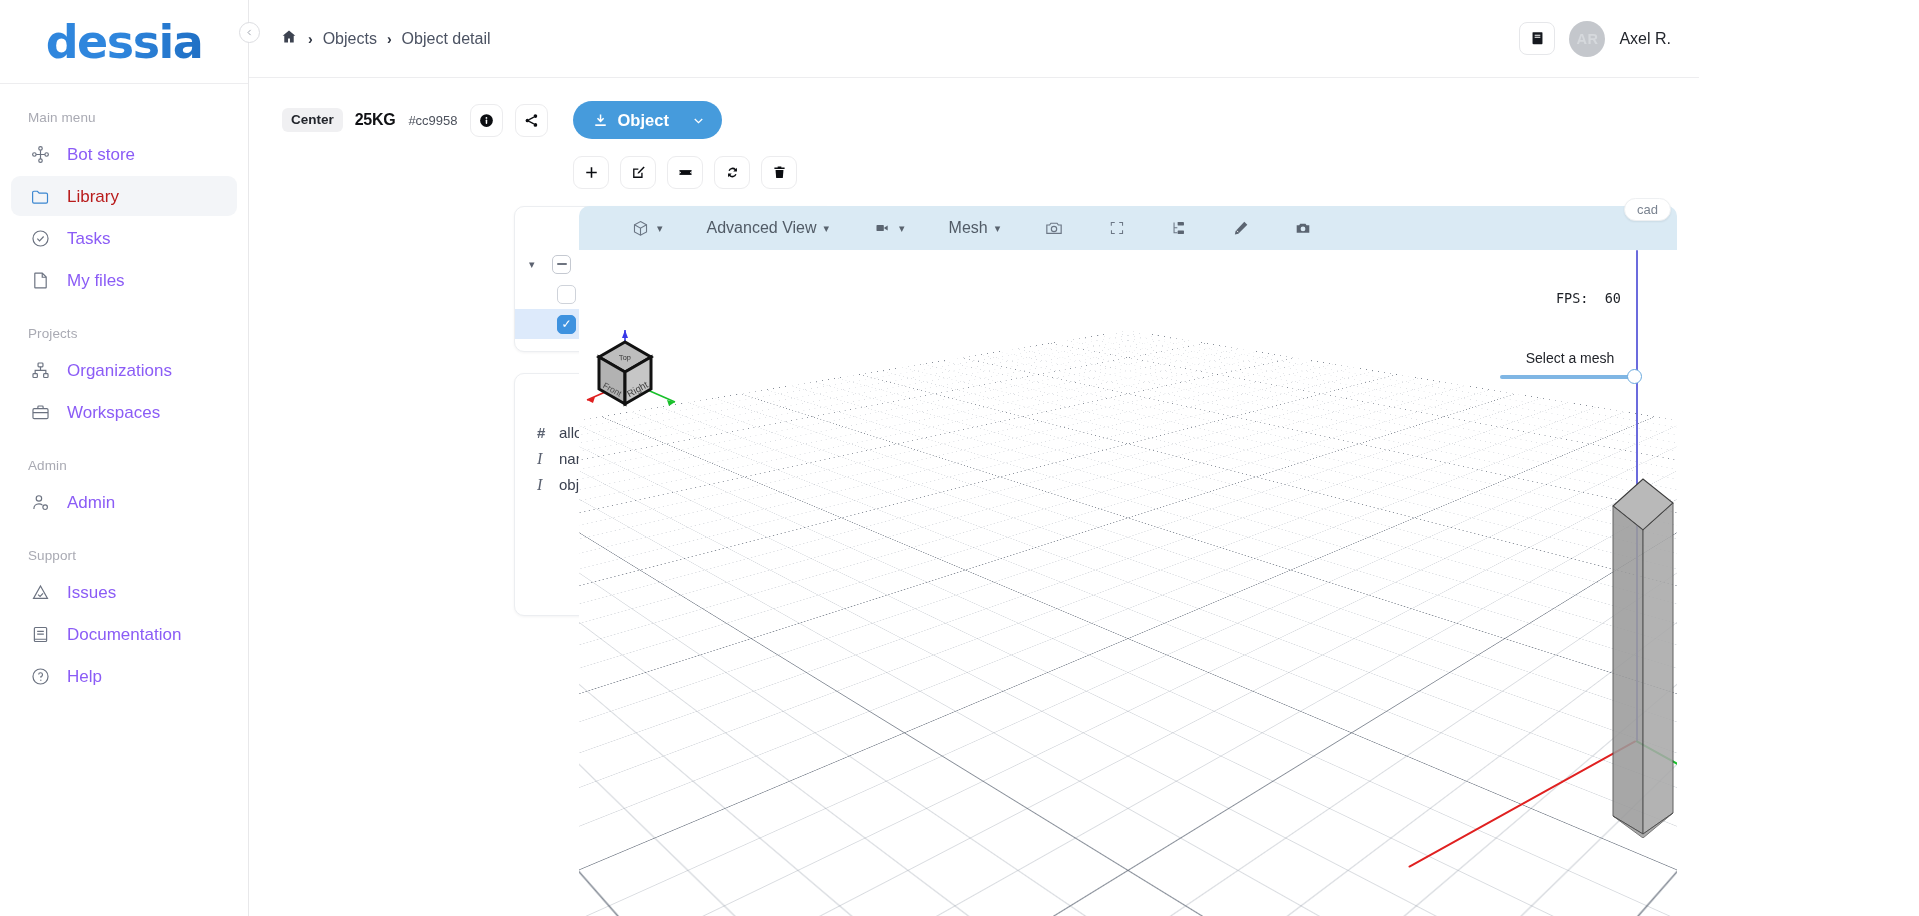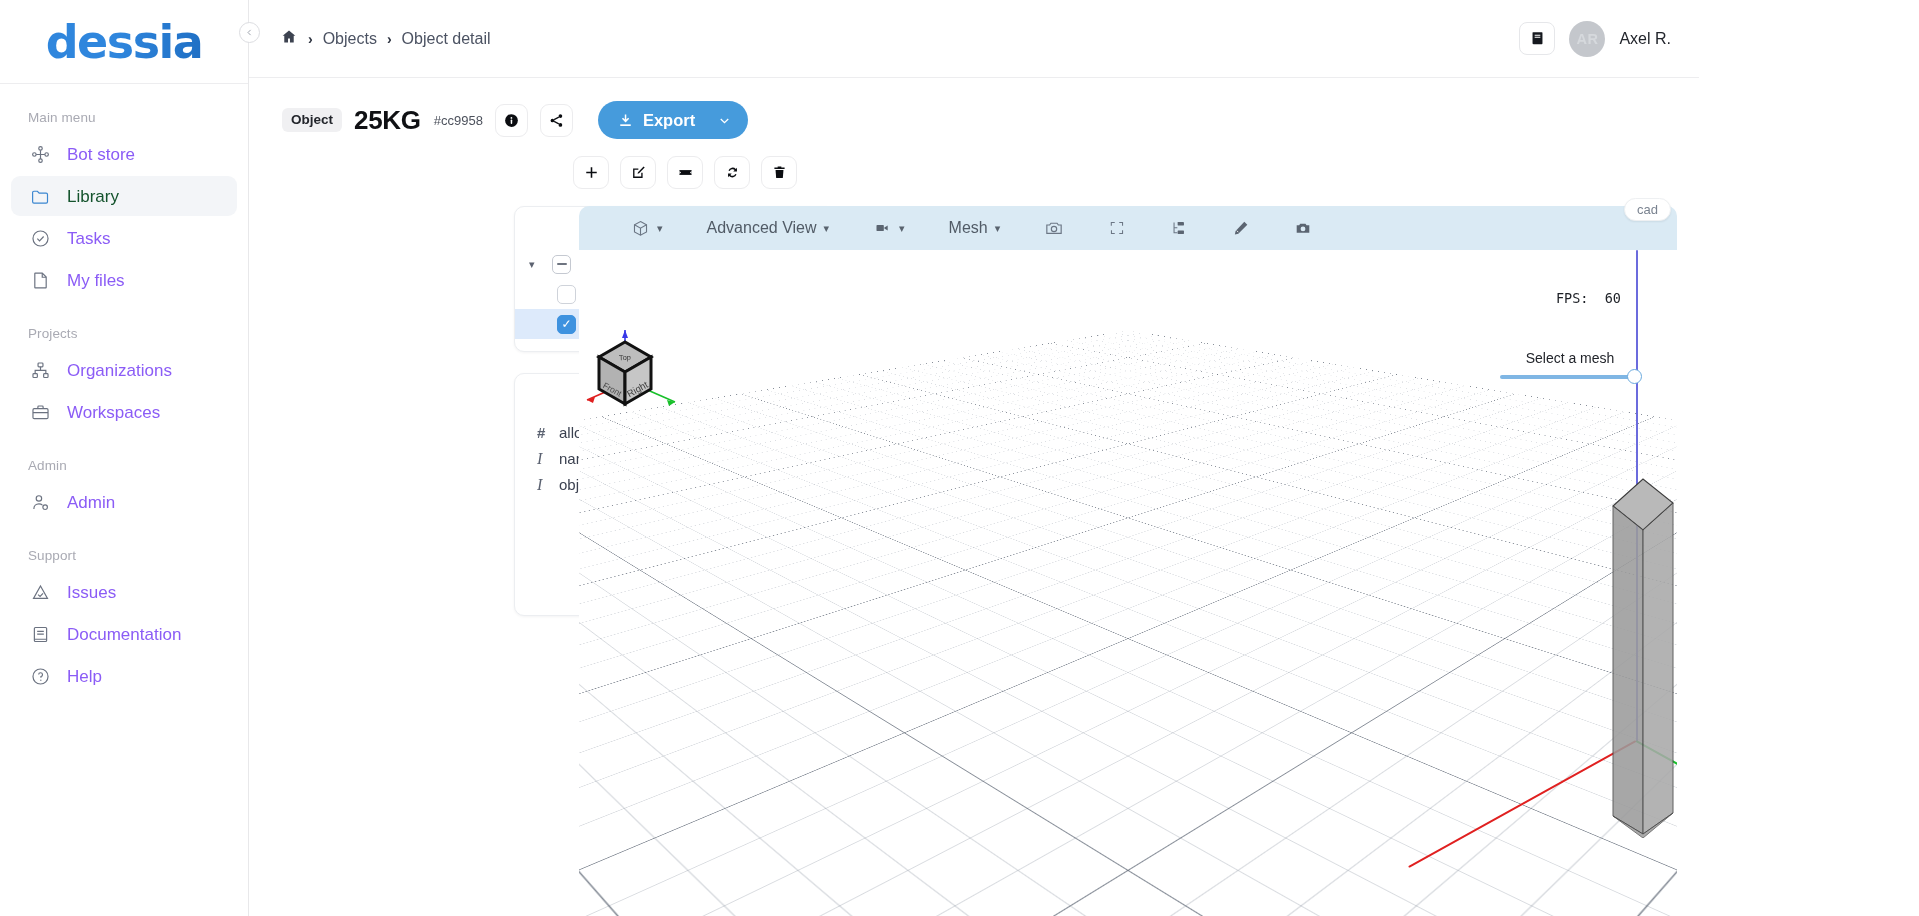--- a/index.html
+++ b/index.html
@@ -48,21 +48,21 @@
     display: flex; align-items: center;
     gap: 16px;
     height: 40px;
     margin: 2px 11px 2px 11px;
     padding-left: 18px;
     border-radius: 9px;
     cursor: pointer;
     color: #8b5cf6;
     font-size: 17px;
   }
-  .nav-item.active { background: #f3f5f8; color: #14532d; align-items: center; }
+  .nav-item.active { background: #f3f5f8; color: #b91c1c; align-items: center; }
   .nav-item.active .nav-ico svg { stroke: #3b86d0; }
   .nav-ico { width: 22px; height: 22px; display: flex; align-items: center; justify-content: center; flex: 0 0 22px; }
   .nav-ico svg { width: 21px; height: 21px; stroke: #6b7280; fill: none; stroke-width: 1.35; }
   .nav-label { line-height: 1; }
 
   
   .collapse-btn {
     position: absolute;
     left: 239px; top: 22px;
     width: 21px; height: 21px;
@@ -110,21 +110,21 @@
     display: flex; align-items: center;
     gap: 12px;
     padding: 23px 0 0 33px;
   }
   .badge-private {
     background: #f0f0f2; color: #22252b;
     font-size: 13.5px; font-weight: 700;
     border-radius: 6px; padding: 5px 9px;
     line-height: 1;
   }
-  .obj-title { font-size: 26px; font-weight: 800; color: #101114; letter-spacing: -.3px; }
+  .obj-title { font-size: 16px; font-weight: 800; color: #101114; letter-spacing: -.3px; }
   .obj-hash { font-size: 13px; color: #4c515c; margin-left: 1px; }
   .sq-btn {
     width: 33px; height: 33px; border-radius: 9px;
     border: 1px solid #ececee; background: #fff;
     display: flex; align-items: center; justify-content: center; cursor: pointer;
   }
   .sq-btn svg { width: 17px; height: 17px; }
   .export-btn {
     margin-left: 13px;
     height: 38px;
@@ -435,21 +435,21 @@
               <path d="M6 3h12a1 1 0 0 1 1 1v15.2a1 1 0 0 1-1 1H6.6A1.6 1.6 0 0 1 5 18.6V4a1 1 0 0 1 1-1z"></path>
               <path d="M8 6.6h8v1.5H8zM8 9.6h8v1.5H8z" fill="#fff"></path>
             </svg>
         </div>
         <div class="avatar">AR</div>
         <div class="user-name">Axel R.</div>
       </div>
     </div>
 
     <div class="obj-header">
-      <span class="badge-private">Object</span>
+      <span class="badge-private">Center</span>
       <span class="obj-title">25KG</span>
       <span class="obj-hash">#cc9958</span>
 
       <div class="sq-btn">
         <svg viewBox="0 0 24 24">
             <circle cx="12" cy="12" r="9" fill="#0b0d11"></circle>
             <path d="M11.9 7.1a1.25 1.25 0 1 1 0 2.5 1.25 1.25 0 0 1 0-2.5z" fill="#fff"></path>
             <rect x="10.9" y="10.7" width="2.1" height="6.3" rx="1" fill="#fff"></rect>
           </svg>
       </div>
@@ -462,21 +462,21 @@
           </svg>
       </div>
 
       <div class="export-btn">
         <span class="dl">
           <svg viewBox="0 0 24 24">
               <path d="M11 3.6h2.1v7.1l2.6-2.6 1.5 1.5-5.1 5.1-5.1-5.1 1.5-1.5 2.5 2.6z"></path>
               <path d="M4.6 17.4h14.8v2.4H4.6z"></path>
             </svg>
         </span>
-        <span>Export</span>
+        <span>Object</span>
         <span class="export-caret">
           <svg viewBox="0 0 24 24">
               <path d="M6 9.5l6 6 6-6"></path>
             </svg>
         </span>
       </div>
     </div>
 
     <div class="action-row">
       <div class="act-btn">

